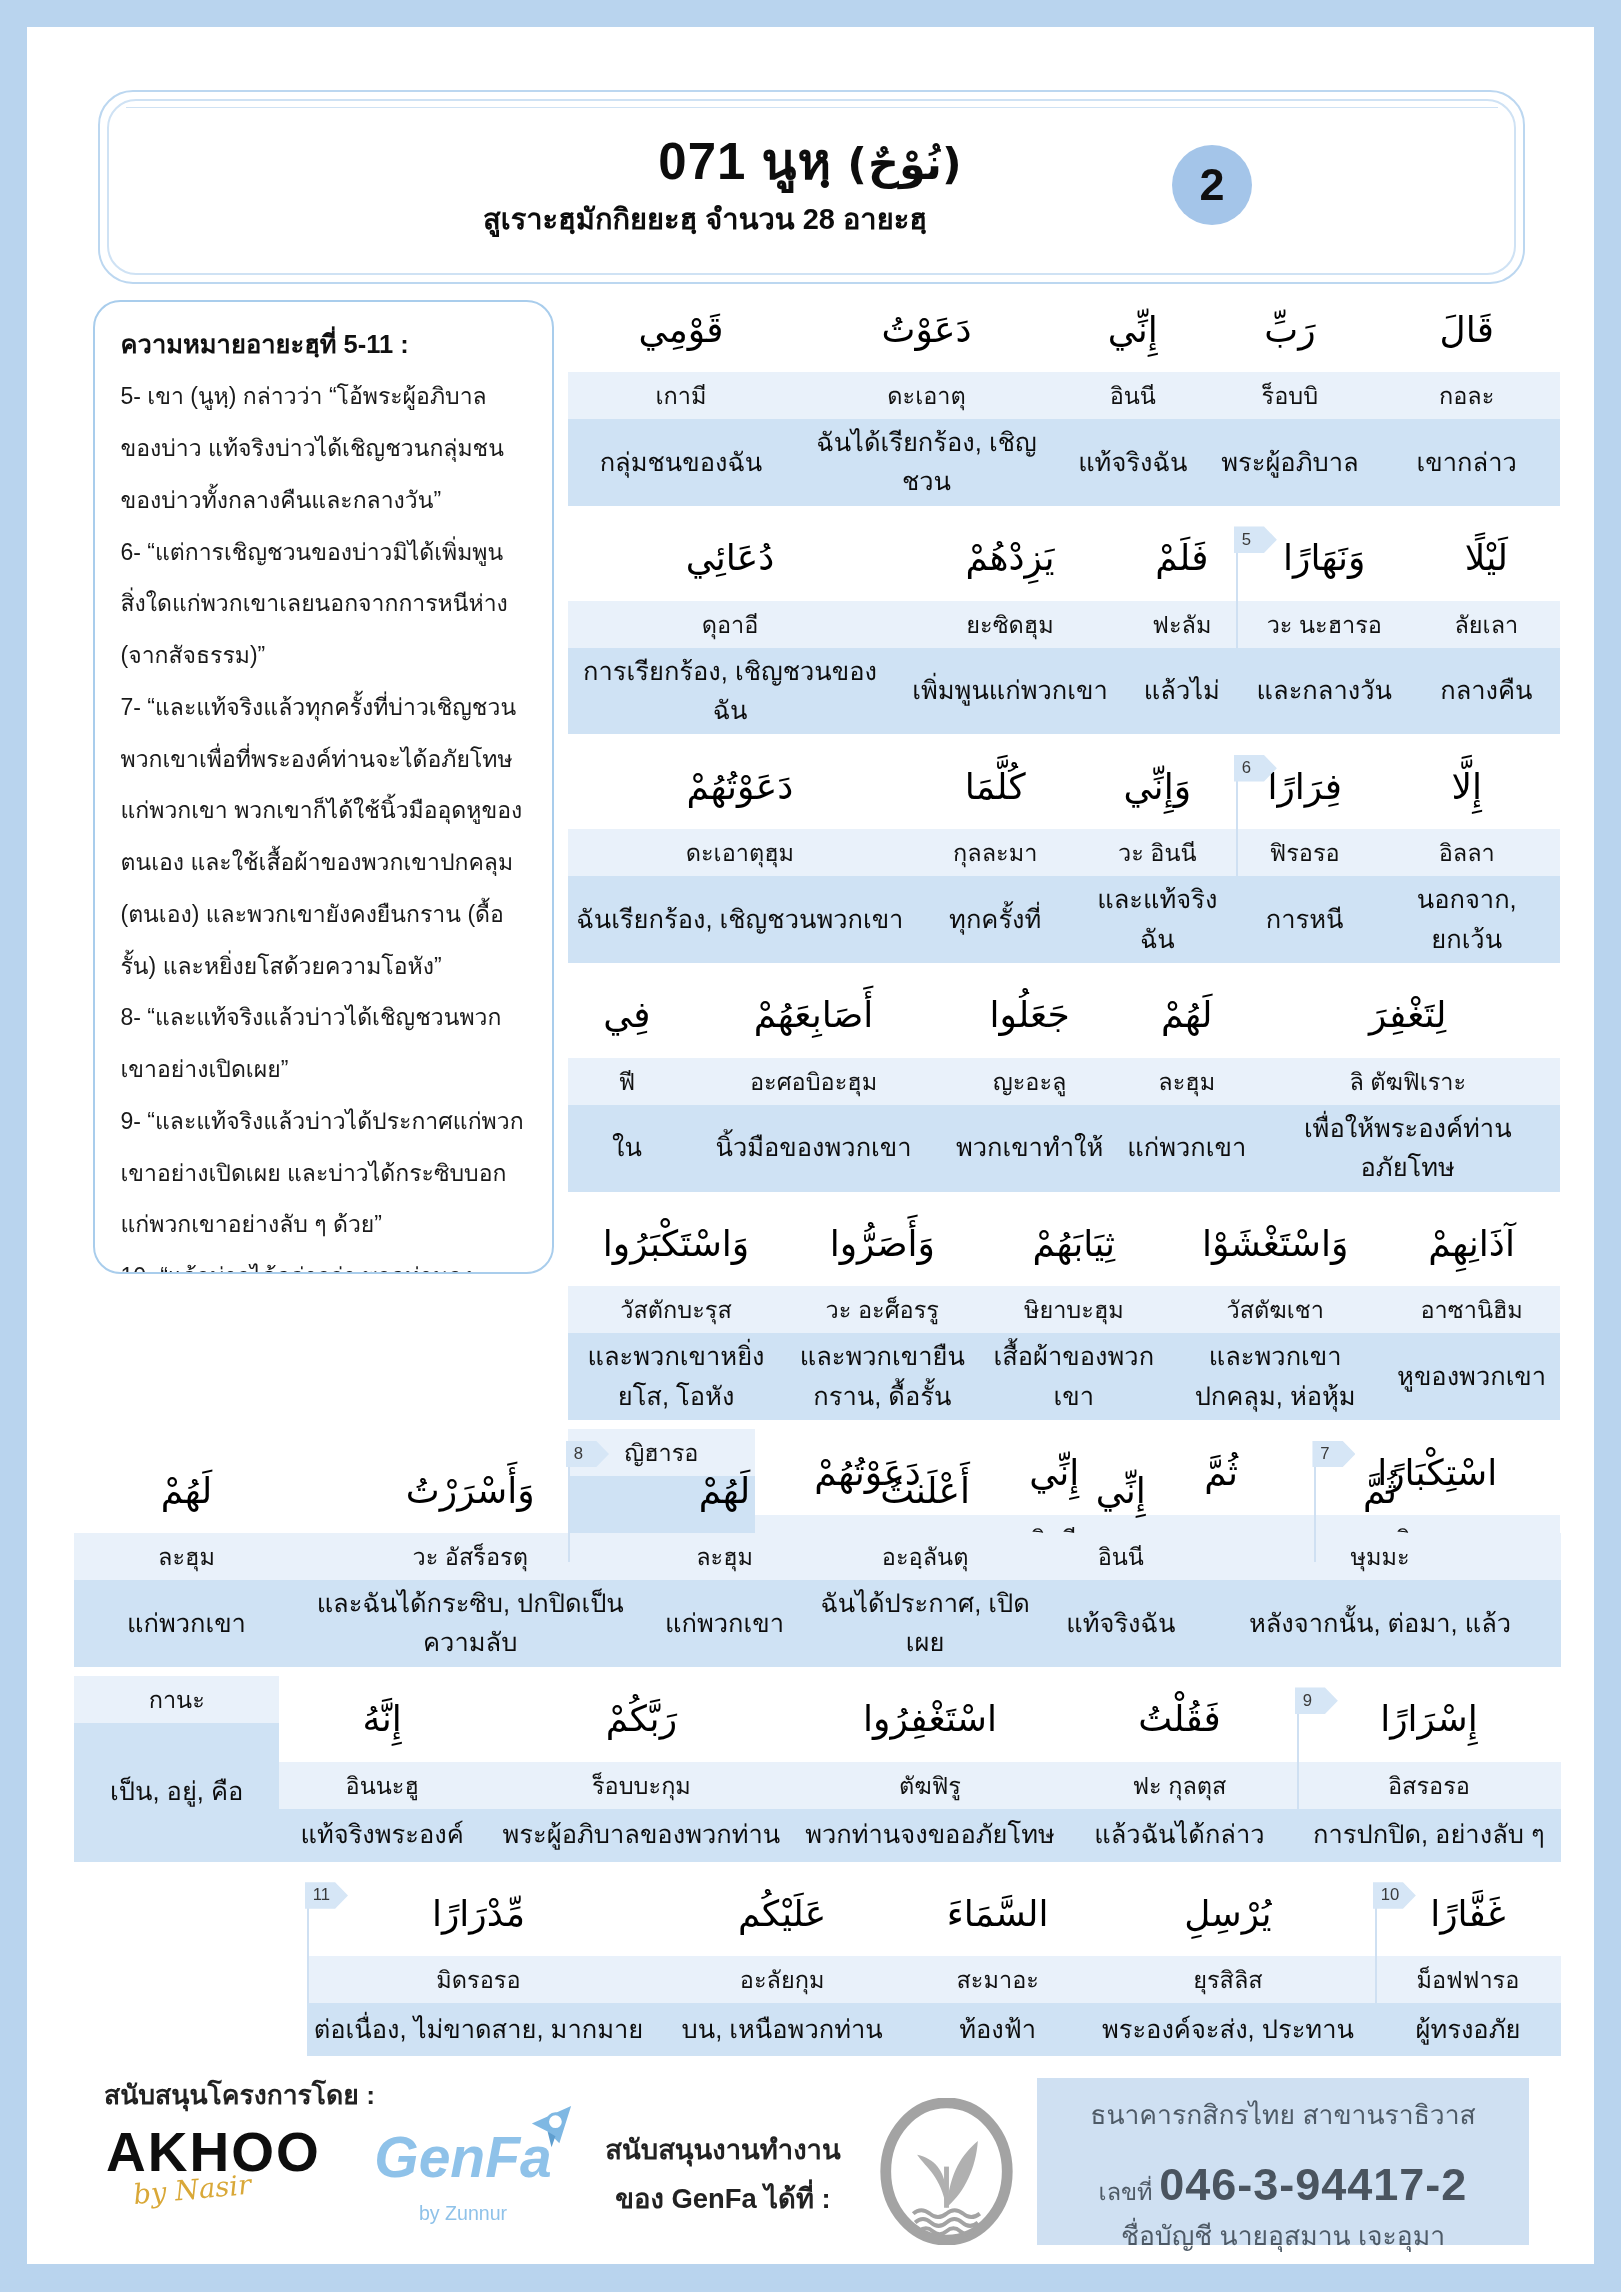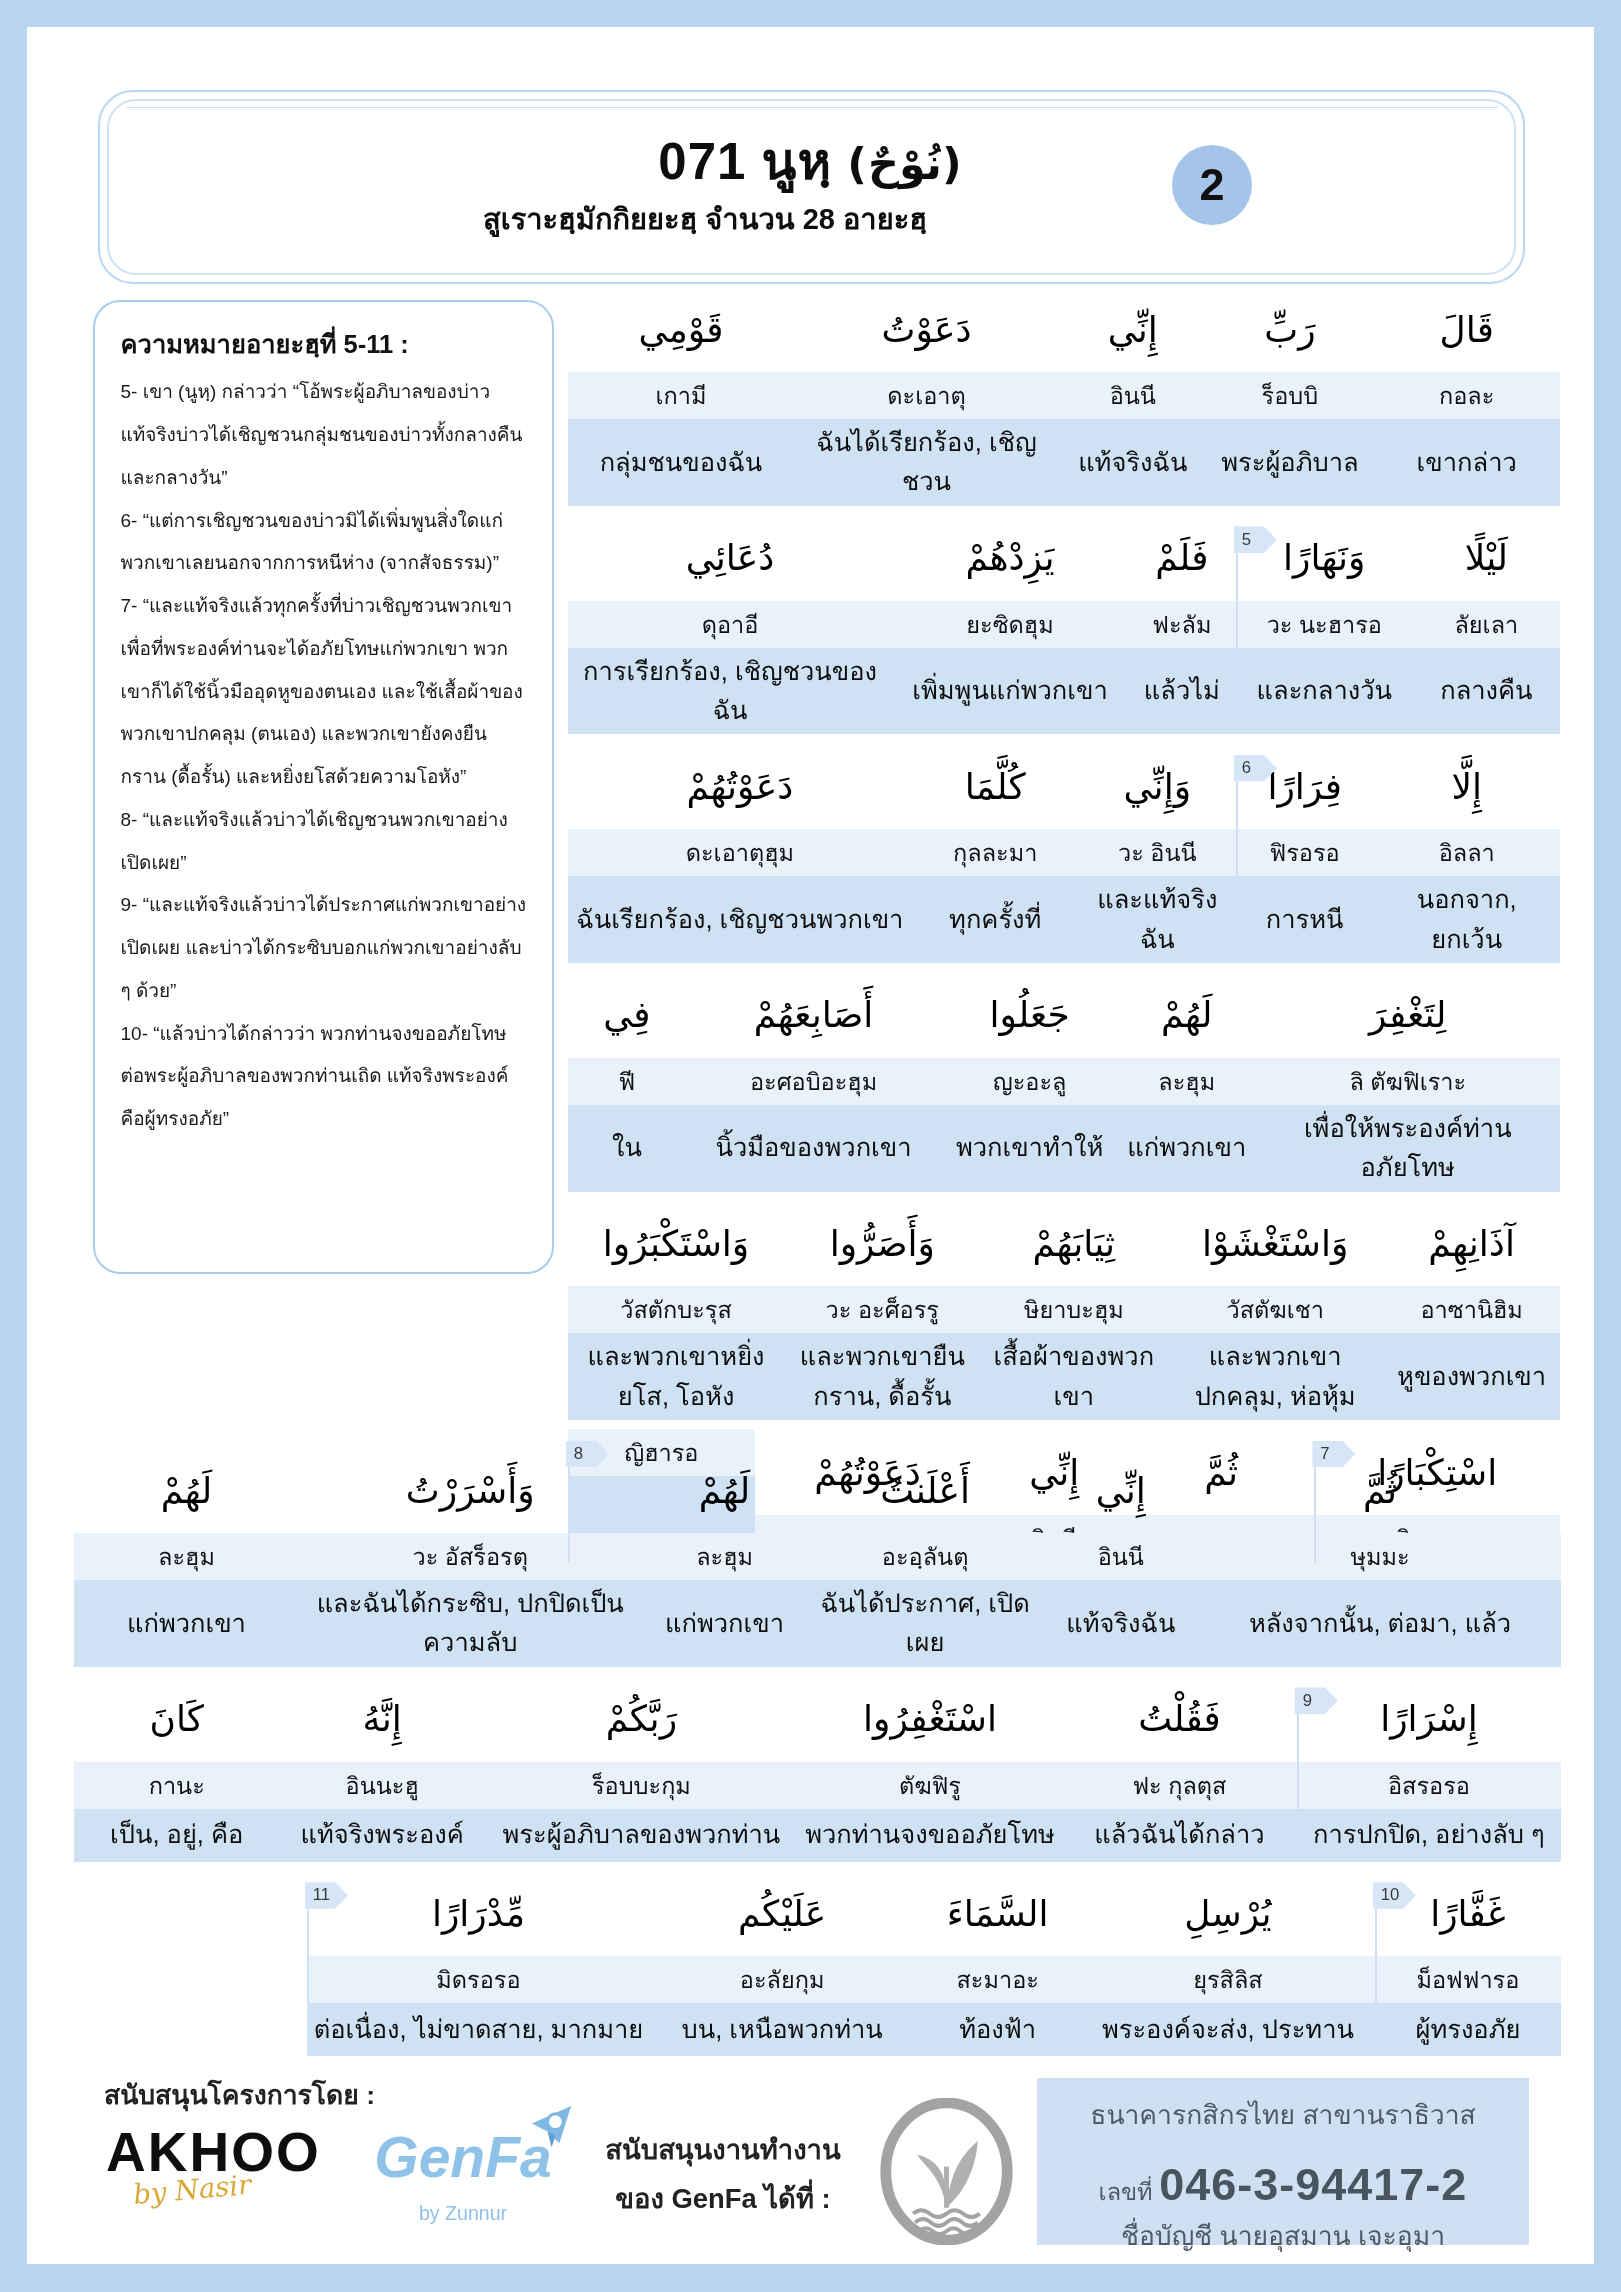--- a/index.html
+++ b/index.html
@@ -22,21 +22,21 @@
   .header-sub { position: absolute; left: 0; top: 196px; width: 1410px; text-align: center;
     font-size: 29px; font-weight: bold; color: #0d0d0d; }
   .badge { position: absolute; left: 1172px; top: 145px; width: 80px; height: 80px; border-radius: 50%;
     background: #a4c5e9; display: flex; align-items: center; justify-content: center;
     font-size: 45px; font-weight: bold; color: #101010; }
 
   
   .sidebar { position: absolute; left: 93px; top: 300px; width: 461px; height: 974px;
     border: 2px solid #a9cdec; border-radius: 27.4px; padding: 21.6px 25.5px; overflow: hidden; background: #fff; }
   .sidebar h2 { margin: 0 0 7.8px 0; font-size: 25.5px; color: #111; }
-  .sidebar p { margin: 0; font-size: 19px; line-height: 2.25; color: #1a1a1a; }
+  .sidebar p { margin: 0; font-size: 23px; line-height: 2.25; color: #1a1a1a; }
 
   
   .word-grid-main { position: absolute; left: 568px; top: 286px; width: 992px; }
   .word-grid-full { position: absolute; left: 74px; top: 1447px; width: 1487px; }
   .word-grid-full .word-row:nth-child(3) { margin-left: 233px; }
 
   .word-row { display: flex; margin-bottom: 8.8px; align-items: stretch; }
   .word-col { display: flex; flex-direction: column; position: relative; min-width: 0; }
   .w-ar { height: 86px; display: flex; align-items: center; justify-content: center;
     font-family: "DejaVu Sans", sans-serif; font-size: 36px; color: #000; direction: rtl; white-space: nowrap; }
@@ -299,21 +299,20 @@
           <div class="w-mean">แท้จริงฉัน</div>
         </div>
         <div class="word-col" style="flex: 37 1 0px;">
           <div class="w-ar" dir="rtl">ثُمَّ</div>
           <div class="w-tr">ษุมมะ</div>
           <div class="w-mean">หลังจากนั้น, ต่อมา, แล้ว</div>
         </div>
       </div>
       <div class="word-row">
         <div class="word-col" style="flex: 21 1 0px;">
-          <div class="w-ar" dir="rtl">كَانَ</div>
           <div class="w-tr">กานะ</div>
           <div class="w-mean">เป็น, อยู่, คือ</div>
         </div>
         <div class="word-col" style="flex: 21 1 0px;">
           <div class="w-ar" dir="rtl">إِنَّهُ</div>
           <div class="w-tr">อินนะฮู</div>
           <div class="w-mean">แท้จริงพระองค์</div>
         </div>
         <div class="word-col" style="flex: 32 1 0px;">
           <div class="w-ar" dir="rtl">رَبَّكُمْ</div>

